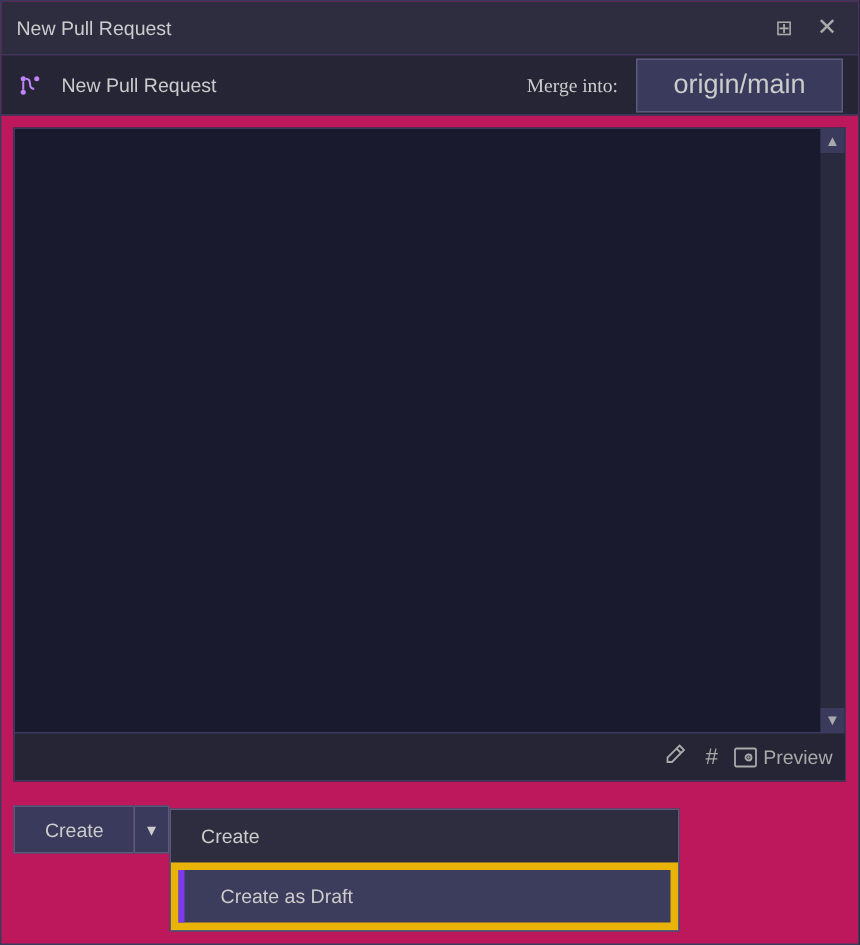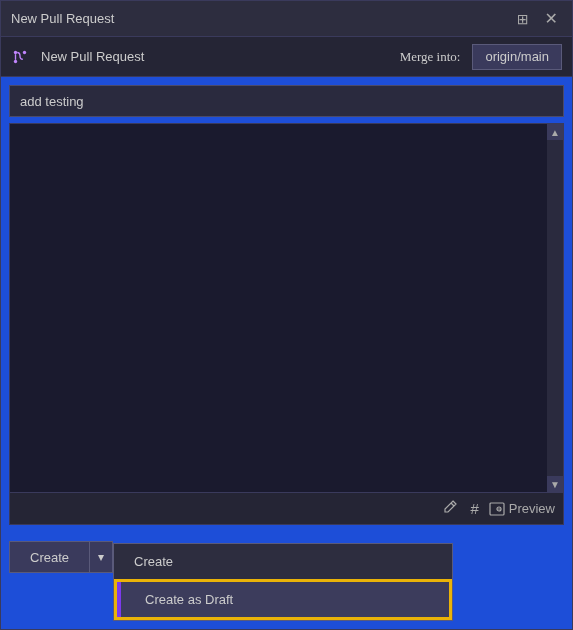--- a/index.html
+++ b/index.html
@@ -14,21 +14,21 @@
       background: #1e1e2e;
       font-family: 'Segoe UI', sans-serif;
       font-size: 13px;
       color: #cccccc;
       overflow: hidden;
     }
 
     .window {
       width: 573px;
       height: 630px;
-      background: #1d4ed8;
+      background: #be185d;
       display: flex;
       flex-direction: column;
       border: 1px solid #3a3a5c;
     }
 
     .title-bar {
       display: flex;
       align-items: center;
       justify-content: space-between;
       background: #2d2d3f;
@@ -84,24 +84,24 @@
     .merge-into-label {
       color: #cccccc;
       margin-left: auto;
       font-family: Liberation Serif, serif;
     }
 
     .merge-branch-btn {
       background: #3a3a5c;
       border: 1px solid #5a5a7a;
       color: #cccccc;
-      padding: 3px 12px;
-      font-size: 13px;
-      cursor: pointer;
-      height: 26px;
+      padding: 3px 24px;
+      font-size: 18px;
+      cursor: pointer;
+      height: 36px;
     }
 
     .content-area {
       flex: 1;
       display: flex;
       flex-direction: column;
       padding: 8px;
       gap: 6px;
       overflow: hidden;
     }
@@ -257,21 +257,21 @@
 
     .dropdown-item {
       padding: 10px 20px;
       cursor: pointer;
       color: #cccccc;
       font-size: 13px;
     }
 
     .dropdown-item.active {
       background: #3c3c5c;
-      border: 3px solid #eab308;
+      border: 5px solid #eab308;
     }
 
     .purple-accent {
       width: 4px;
       background: #7c3aed;
       position: absolute;
       left: 0;
       top: 0;
       bottom: 0;
     }
@@ -310,21 +310,20 @@
     </svg>
     <span class="toolbar-title">New Pull Request</span>
     <span class="merge-into-label">Merge into:</span>
     <button class="merge-branch-btn">
       <span>origin/main</span>
     </button>
   </div>
 
   <div class="content-area">
 
-    <input type="text" class="title-input" value="add testing" style="">
 
     <div class="description-wrapper">
       <div style="display:flex; flex:1; min-height:0;">
         <textarea class="description-textarea" style=""></textarea>
         <div class="scrollbar-track">
           <div class="scrollbar-up">▲</div>
           <div style="flex:1;"></div>
           <div class="scrollbar-down">▼</div>
         </div>
       </div>

